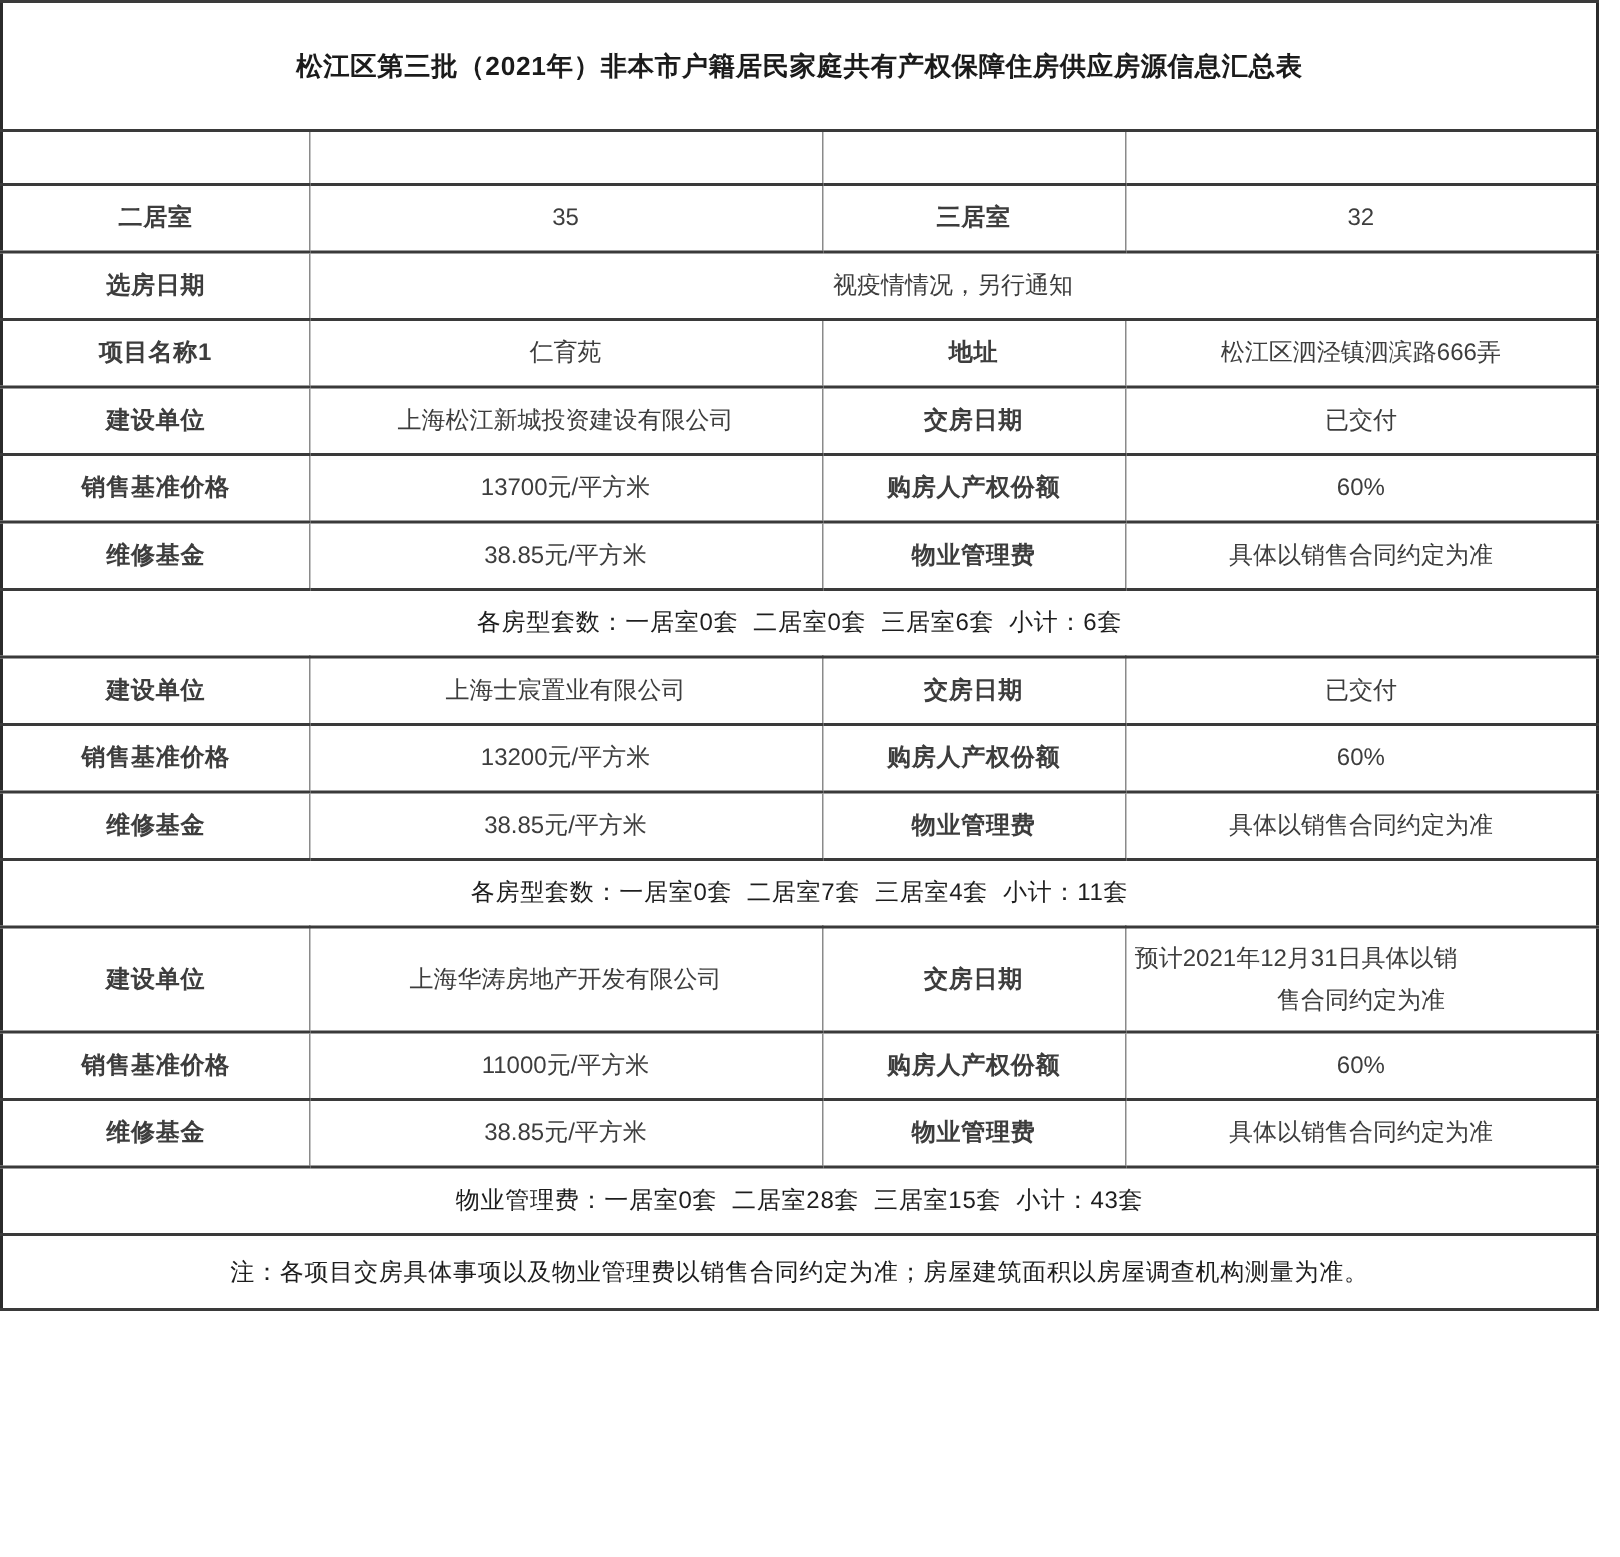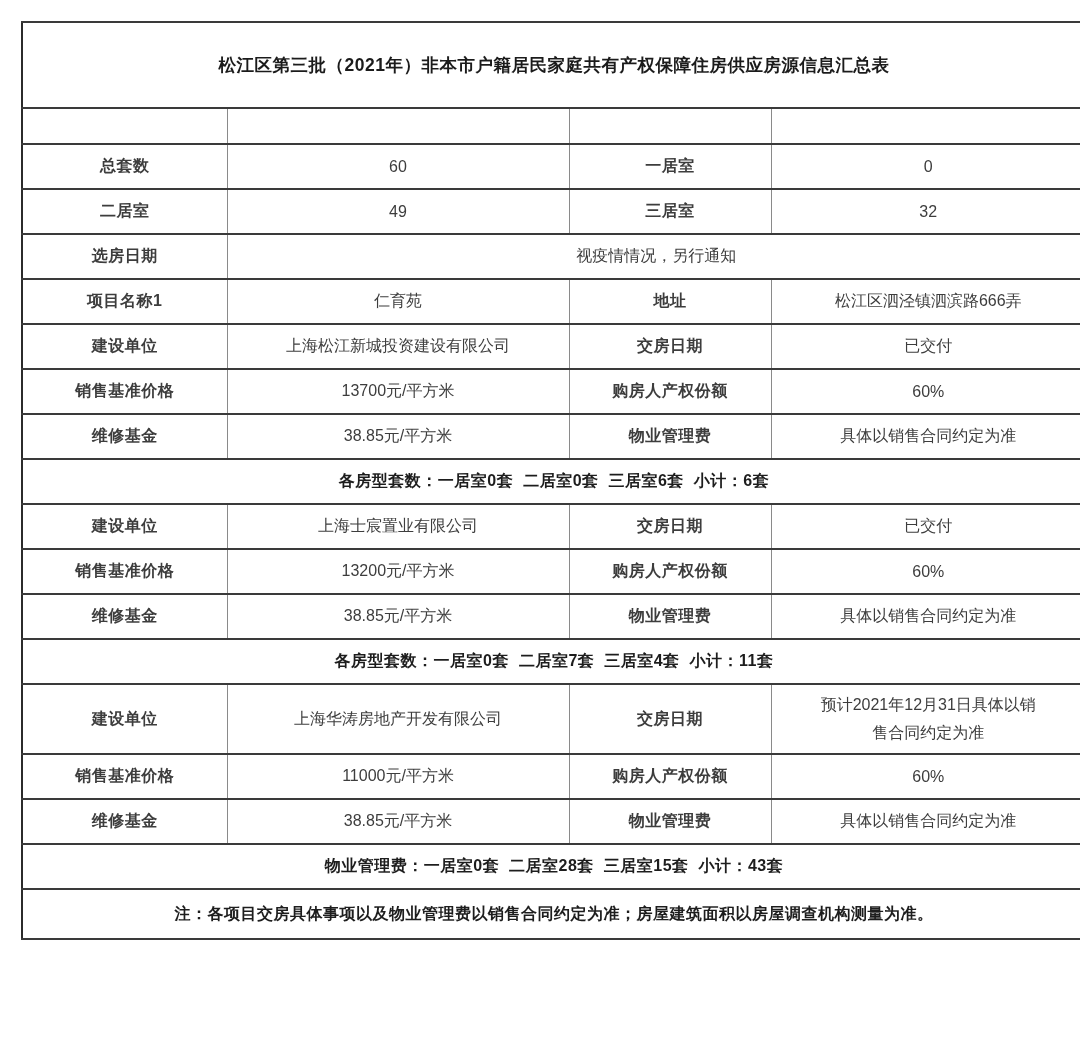--- a/index.html
+++ b/index.html
@@ -8,21 +8,21 @@
     width: 1080px;
     height: 1038px;
     background: #ffffff;
     font-family: "Liberation Sans", "DejaVu Sans", sans-serif;
   }
   .sheet {
     width: 1080px;
     height: 1038px;
     overflow: hidden;
     background: #ffffff;
-    padding: 21px;
+    padding: 0;
   }
   table.housing {
     width: 1064px;
     table-layout: fixed;
     border-collapse: collapse;
     border: 2px solid #2b2b2b;
   }
   table.housing td {
     border-left: 1px solid #8a8a8a;
     border-right: 1px solid #8a8a8a;
@@ -44,30 +44,30 @@
     height: 86px;
     font-weight: bold;
     font-size: 17.5px;
     color: #1b1b1b;
     letter-spacing: 0.5px;
   }
   tr.empty-row td { height: 36px; }
   tr.row td { height: 45px; }
   tr.tall td { height: 70px; }
   tr.subtotal-row td, tr.note-row td {
-    font-weight: bold;
+    font-weight: normal;
     color: #1d1d1d;
     white-space: pre-wrap;
     letter-spacing: 0.5px;
   }
   tr.note-row td { height: 50px; }
   td.delivery-multiline { padding: 6px 12px; }
   .dm-line1 {
     display: flex;
-    justify-content: center;
+    justify-content: flex-start;
     align-items: baseline;
   }
   .dm-line2 {
     margin-top: 7px;
   }
 </style>
 </head>
 <body>
 
 <div class="sheet">
@@ -84,30 +84,24 @@
         <td colspan="4">松江区第三批（2021年）非本市户籍居民家庭共有产权保障住房供应房源信息汇总表</td>
       </tr>
 
       <tr class="empty-row">
         <td></td>
         <td></td>
         <td></td>
         <td></td>
       </tr>
 
-      <tr class="row">
-        <td class="label">总套数</td>
-        <td>60</td>
-        <td class="label">一居室</td>
-        <td>0</td>
-      </tr>
 
       <tr class="row">
         <td class="label">二居室</td>
-        <td>49</td>
+        <td>35</td>
         <td class="label">三居室</td>
         <td>32</td>
       </tr>
 
       <tr class="row">
         <td class="label">选房日期</td>
         <td colspan="3">视疫情情况，另行通知</td>
       </tr>
 
       <tr class="row">

